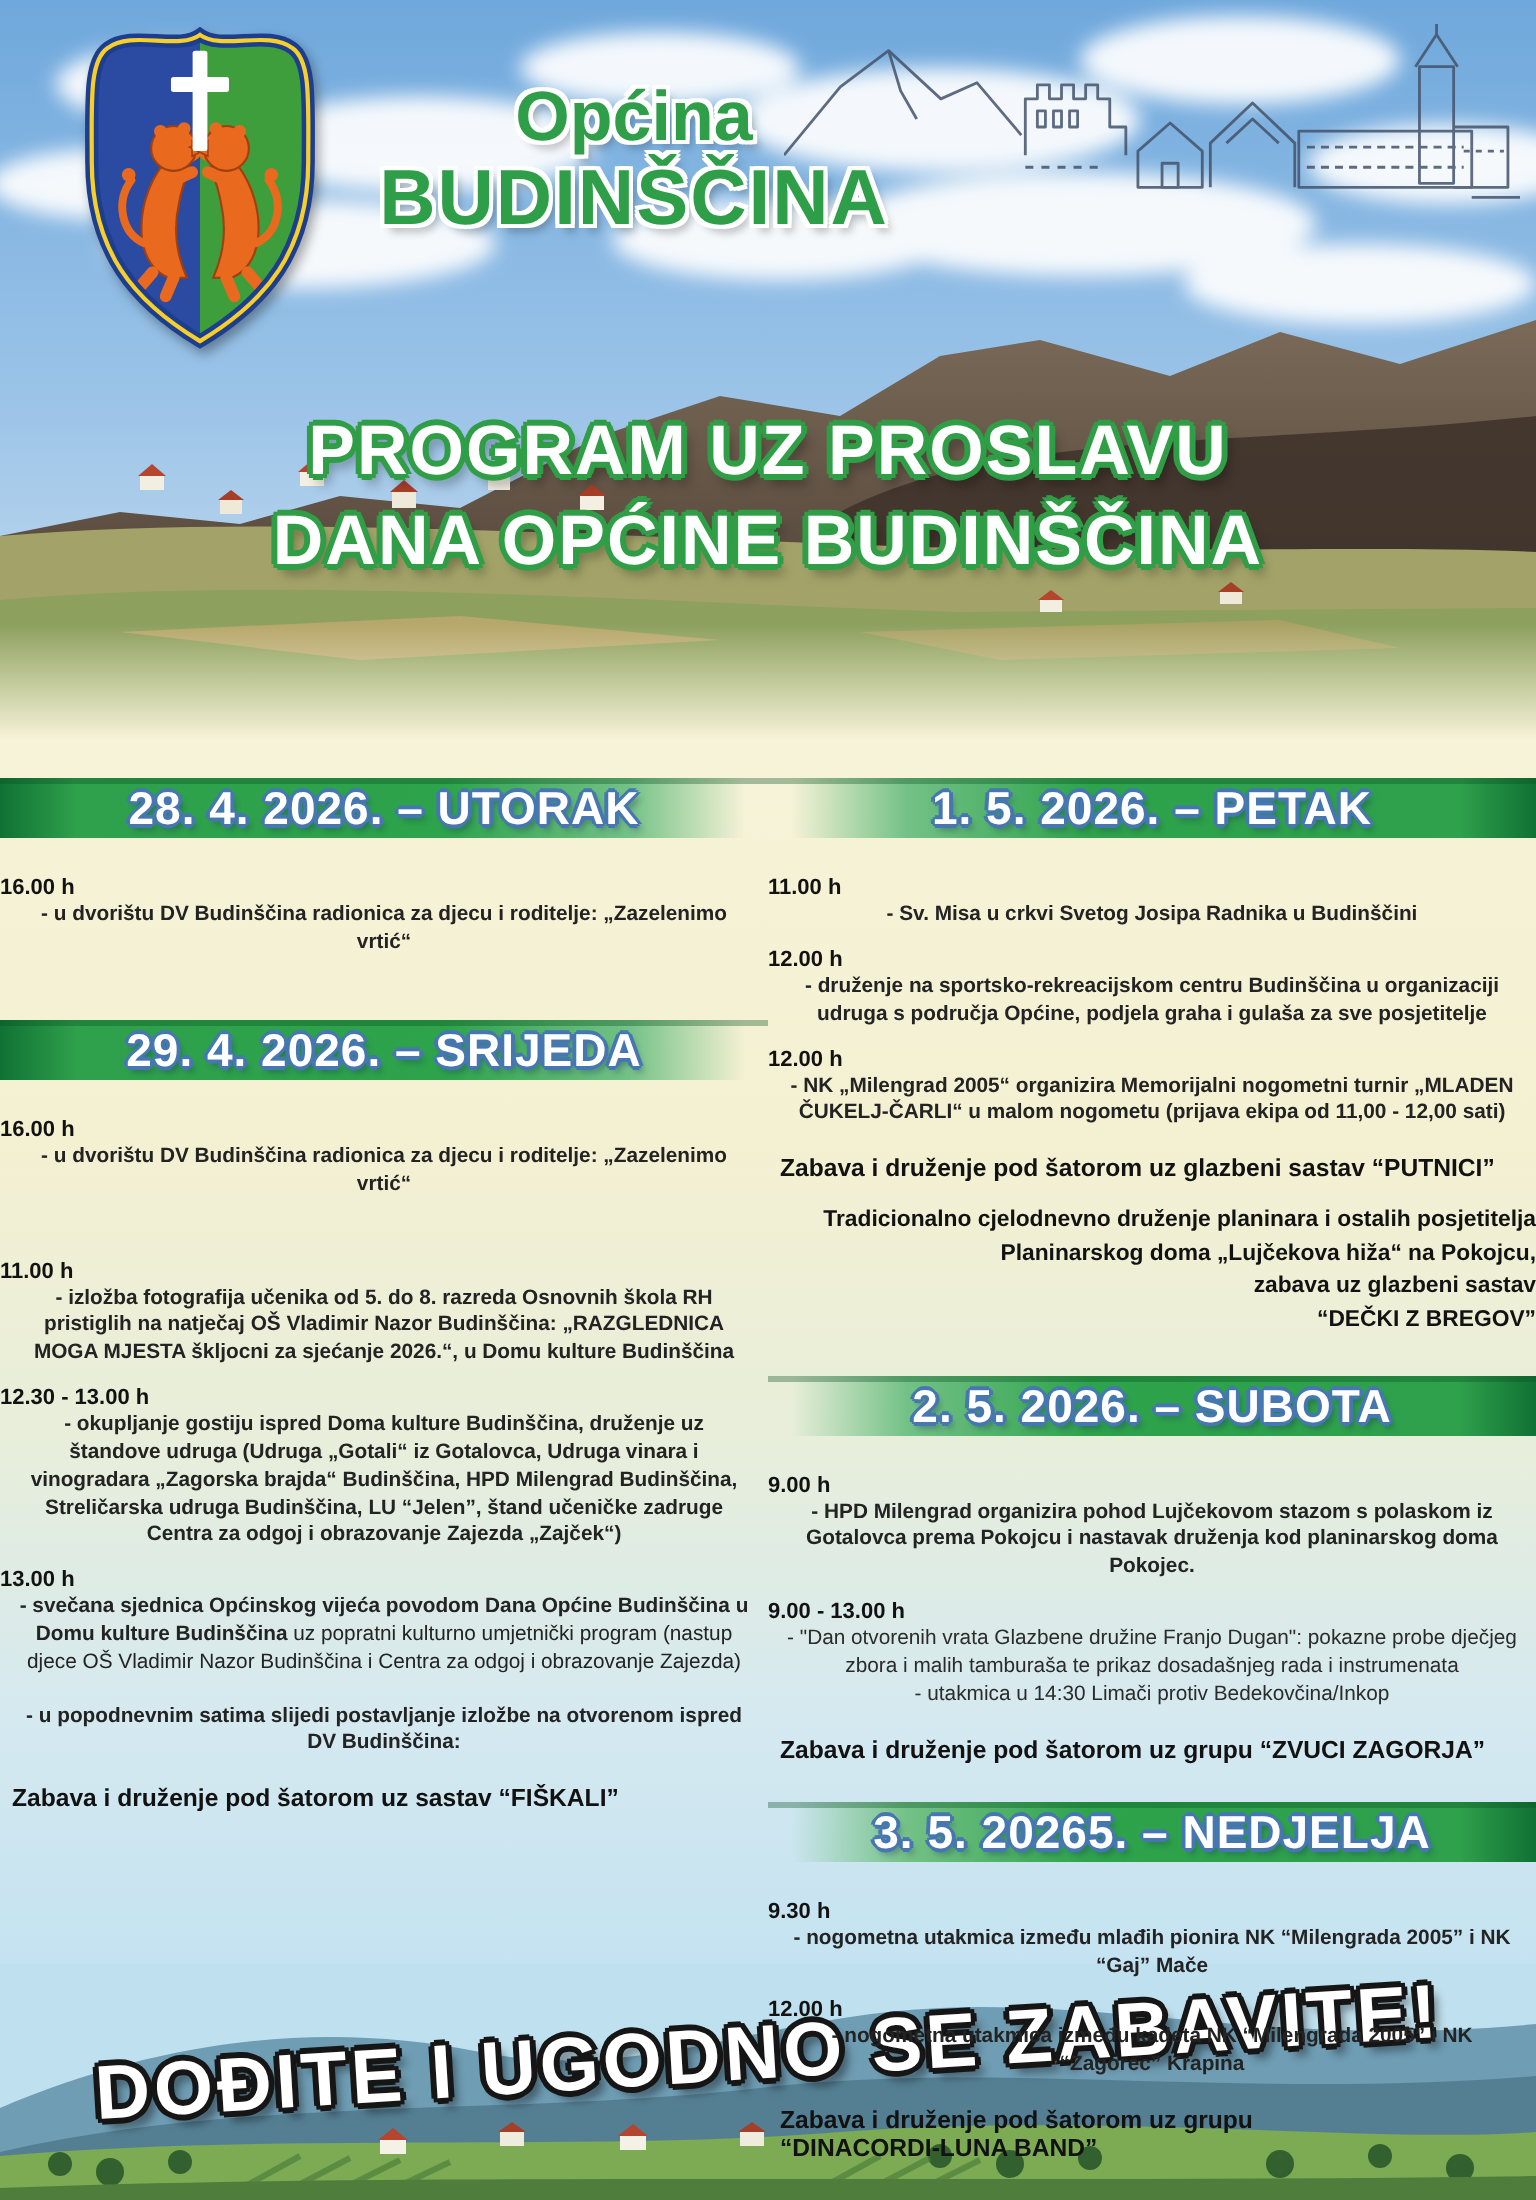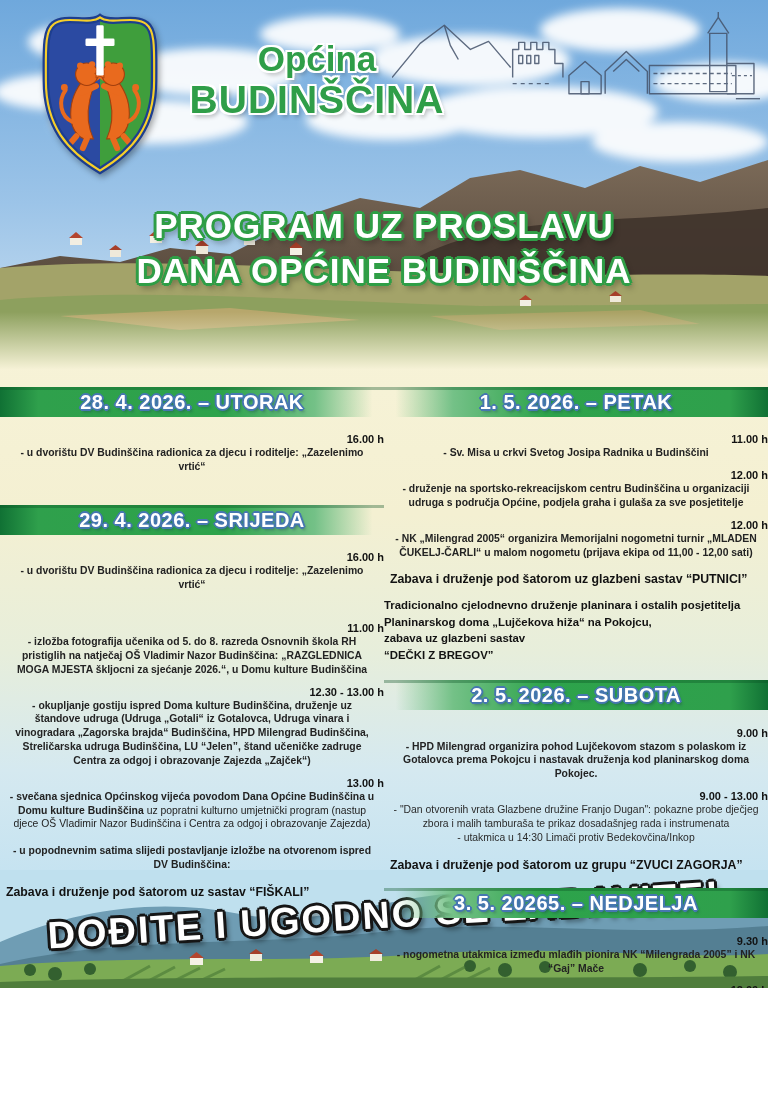--- a/index.html
+++ b/index.html
@@ -1,50 +1,50 @@
 <!DOCTYPE html>
 <html><head>
 <meta charset="utf-8">
 <style>
   html,body{margin:0;padding:0;width:768px;height:1100px;}
   body{font-family:"Liberation Sans","DejaVu Sans",sans-serif;}
-  .poster{position:relative;width:768px;height:988px;overflow:hidden;
+  .poster{position:relative;width:768px;height:1100px;overflow:hidden;
     background:linear-gradient(180deg,#f7f3d8 33%,#f4f0d2 52%,#e7eedb 66%,#d5e9f0 78%,#c3e2f1 90%,#bfe0ee 100%);}
   
   .hero{position:absolute;top:0;left:0;width:768px;height:370px;}
   .hero svg.scene{position:absolute;top:0;left:0;}
   .coa{position:absolute;top:8px;left:34px;width:132px;height:172px;filter:drop-shadow(2px 3px 3px rgba(0,0,0,.35));}
   .brand{position:absolute;top:40px;left:172px;width:290px;text-align:center;line-height:1.1;}
   .brand .l1{font-size:35px;font-weight:800;}
   .brand .l2{font-size:39px;font-weight:800;letter-spacing:1px;}
   .green-white{color:#2f9e48;
     text-shadow:-2px -2px 0 #fff,2px -2px 0 #fff,-2px 2px 0 #fff,2px 2px 0 #fff,-2px 0 0 #fff,2px 0 0 #fff,0 -2px 0 #fff,0 2px 0 #fff,3px 4px 4px rgba(0,0,0,.25);}
   .sketch{position:absolute;top:12px;right:8px;width:368px;height:98px;opacity:.85;}
   .title-block{position:absolute;top:204px;left:0;width:768px;text-align:center;}
   .title-line{font-size:35px;font-weight:800;letter-spacing:1px;line-height:1.28;color:#fff;
     text-shadow:-2px -2px 0 #2f9e46,2px -2px 0 #2f9e46,-2px 2px 0 #2f9e46,2px 2px 0 #2f9e46,-3px 0 0 #2f9e46,3px 0 0 #2f9e46,0 -3px 0 #2f9e46,0 3px 0 #2f9e46,3px 5px 6px rgba(0,0,0,.35);}
   .title-dates{margin-top:9px;font-size:30px;font-weight:800;letter-spacing:1px;color:#f4fcef;
     text-shadow:-2px -2px 0 #2f9e46,2px -2px 0 #2f9e46,-2px 2px 0 #2f9e46,2px 2px 0 #2f9e46,-3px 0 0 #2f9e46,3px 0 0 #2f9e46,0 -3px 0 #2f9e46,0 3px 0 #2f9e46,3px 4px 5px rgba(0,0,0,.3);}
   
   .content{position:absolute;top:370px;left:0;width:768px;display:flex;z-index:2;}
   .col{width:384px;}
-  .band{height:30px;line-height:31px;font-size:20px;font-weight:800;text-align:center;letter-spacing:.5px;color:#fff;
+  .band{height:30px;line-height:31px;font-size:23px;font-weight:800;text-align:center;letter-spacing:.5px;color:#fff;
     box-shadow:inset 0 3px 0 rgba(10,80,35,.35);
     text-shadow:-1px -1px 0 #4677b0,1px -1px 0 #4677b0,-1px 1px 0 #4677b0,1px 1px 0 #4677b0,-2px 0 0 #4677b0,2px 0 0 #4677b0,0 -2px 0 #4677b0,0 2px 0 #4677b0,2px 3px 3px rgba(20,40,80,.4);}
   .band-left{background:linear-gradient(90deg,#107134 0%,#2fa04c 10%,#2da34b 58%,#74c187 82%,rgba(245,241,211,0) 97%);}
   .band-right{background:linear-gradient(270deg,#107134 0%,#2fa04c 10%,#2da34b 58%,#74c187 82%,rgba(245,241,211,0) 97%);}
-  .time{font-weight:800;font-size:11px;color:#121212;text-align:right;margin:9px 0 1px;}
+  .time{font-weight:800;font-size:11px;color:#121212;text-align:left;margin:9px 0 1px;}
   .ev{font-size:10.4px;font-weight:600;color:#232323;text-align:center;line-height:1.33;margin:0 8px;}
   .ev.heavy{font-weight:700;}
   .ev.light{font-weight:400;color:#2b2b2b;}
   .ev .run-b{font-weight:700;}
   .ev .run-r{font-weight:500;text-align:center;}
   .note{font-size:10.4px;font-weight:600;color:#232323;text-align:center;line-height:1.33;margin:13px 10px 0;}
   .highlight{font-weight:800;font-size:12.3px;color:#121212;margin:13px 6px 0;}
-  .tradition{font-weight:800;font-size:11.4px;color:#121212;text-align:left;line-height:1.45;margin-top:11px;}
+  .tradition{font-weight:800;font-size:11.4px;color:#121212;text-align:right;line-height:1.45;margin-top:11px;}
   .sec{margin-bottom:0;}
   .mb-utorak{margin-bottom:31px;} .mb-srijeda{margin-bottom:30px;}
   .mb-petak{margin-bottom:9px;} .mb-subota{margin-bottom:9px;}
   
   .bottom-photo{position:absolute;bottom:0;left:0;width:768px;height:118px;z-index:1;}
   .slogan{position:absolute;top:24px;left:0;width:768px;text-align:center;transform:rotate(-3.5deg);
     font-size:38px;font-weight:800;letter-spacing:2px;color:#fff;
     text-shadow:-2px -2px 0 #161616,2px -2px 0 #161616,-2px 2px 0 #161616,2px 2px 0 #161616,-3px 0 0 #161616,3px 0 0 #161616,0 -3px 0 #161616,0 3px 0 #161616,4px 5px 5px rgba(0,0,0,.45);}
 </style>
 </head>

